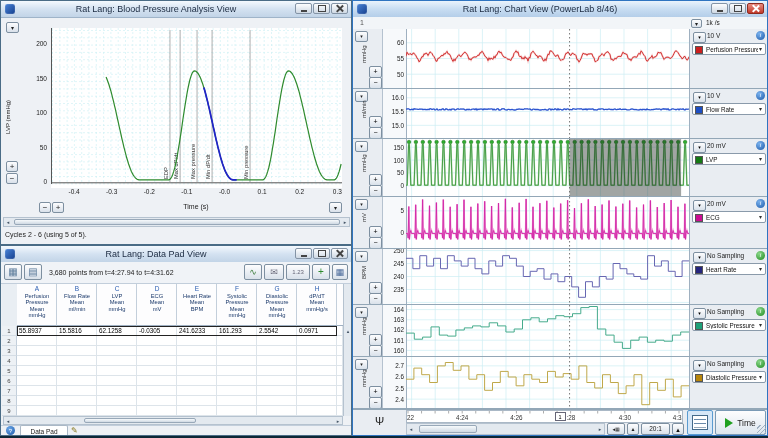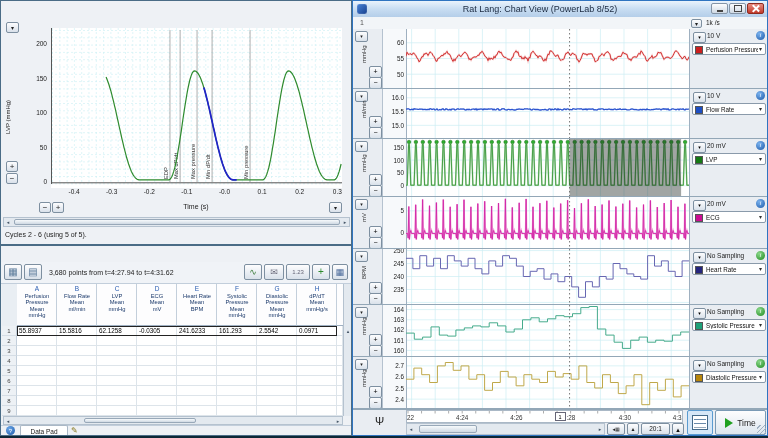--- a/index.html
+++ b/index.html
@@ -24,20 +24,35 @@
   .sb{position:absolute;background:#e3e9ef;border:1px solid #b5c2cf;box-sizing:border-box}
   .thumb{position:absolute;top:1px;bottom:1px;background:linear-gradient(#f7fafc,#cfd9e3);border:1px solid #98a8b8;border-radius:2px}
   .sbar{position:absolute;font-size:5px;color:#456;display:flex;align-items:center;justify-content:center}
   .lbl{position:absolute;color:#222;white-space:nowrap}
   .grip{position:absolute;right:1px;bottom:1px;width:9px;height:9px;background:repeating-linear-gradient(135deg,transparent 0 2px,#9fb0c2 2px 3px)}
 </style>
 </head>
 <body>
 
 <section class="win" id="winA" style="left:0;top:0;width:352px;height:245px">
+  <div class="tb">
+    <div class="appico"></div>
+    <div class="ttl">Rat Lang: Blood Pressure Analysis View</div>
+    <div class="wbtns">
+      <div class="wbtn">
+          <i class="g-min"></i>
+        </div>
+      <div class="wbtn">
+          <i class="g-max"></i>
+        </div>
+      <div class="wbtn">
+          <i class="g-x"></i>
+        </div>
+    </div>
+  </div>
   <div class="mbtn" style="left:5px;top:21px;width:13px;height:11px">▾</div>
   <div class="vtext" style="left:2px;top:85px;height:62px;width:9px;font-size:6px;color:#222">LVP (mmHg)</div>
   <div id="aTicksY">
       <div style="position: absolute; left: 20px; top: 39px; width: 26px; text-align: right; font-size: 6.5px; color: rgb(34, 34, 34);">200</div>
       <div style="position: absolute; left: 20px; top: 73.5px; width: 26px; text-align: right; font-size: 6.5px; color: rgb(34, 34, 34);">150</div>
       <div style="position: absolute; left: 20px; top: 108px; width: 26px; text-align: right; font-size: 6.5px; color: rgb(34, 34, 34);">100</div>
       <div style="position: absolute; left: 20px; top: 142.5px; width: 26px; text-align: right; font-size: 6.5px; color: rgb(34, 34, 34);">50</div>
       <div style="position: absolute; left: 20px; top: 177px; width: 26px; text-align: right; font-size: 6.5px; color: rgb(34, 34, 34);">0</div>
     </div>
   <div id="aPlotHost" style="position:absolute;left:50px;top:27px;width:291px;height:160px">
@@ -139,20 +154,35 @@
   <div class="mbtn" style="left:328px;top:201px;width:13px;height:11px">▾</div>
   <div class="sb" style="left:2px;top:216px;width:347px;height:10px">
     <div class="sbar" style="left:0;top:0;bottom:0;width:8px">◂</div>
     <div class="thumb" style="left:10px;width:324px"></div>
     <div class="sbar" style="right:0;top:0;bottom:0;width:8px">▸</div>
   </div>
   <div class="lbl" style="left:4px;top:230px;font-size:7px">Cycles 2 - 6 (using 5 of 5).</div>
 </section>
 
 <section class="win" id="winD" style="left:0;top:245px;width:352px;height:191px">
+  <div class="tb">
+    <div class="appico"></div>
+    <div class="ttl">Rat Lang: Data Pad View</div>
+    <div class="wbtns">
+      <div class="wbtn">
+          <i class="g-min"></i>
+        </div>
+      <div class="wbtn">
+          <i class="g-max"></i>
+        </div>
+      <div class="wbtn">
+          <i class="g-x"></i>
+        </div>
+    </div>
+  </div>
   <div style="position:absolute;left:0;top:16px;right:0;height:21px;background:#f0f3f7;border-bottom:1px solid #c2cedb"></div>
   <div class="mbtn" style="left:3px;top:18px;width:18px;height:16px;font-size:10px;color:#5a7a9a">▦</div>
   <div class="mbtn" style="left:23px;top:18px;width:18px;height:16px;font-size:10px;color:#5a7a9a">▤</div>
   <div class="lbl" style="left:48px;top:23px;font-size:7px">3,680 points from t=4:27.94 to t=4:31.62</div>
   <div class="mbtn" style="left:243px;top:18px;width:18px;height:16px;font-size:9px;color:#3a7a3a">∿</div>
   <div class="mbtn" style="left:263px;top:18px;width:20px;height:16px;font-size:9px;color:#667">✉</div>
   <div class="mbtn" style="left:285px;top:18px;width:24px;height:16px;font-size:6px;color:#667">1.23</div>
   <div class="mbtn" style="left:311px;top:18px;width:18px;height:16px;font-size:10px;color:#2d8a2d">+</div>
   <div class="mbtn" style="left:331px;top:18px;width:16px;height:16px;font-size:9px;color:#4a6a9a">▦</div>
   <div id="dTable" style="position:absolute;left:1px;top:38px;width:349px;height:132px;background:#fff;overflow:hidden">
@@ -313,21 +343,21 @@
   <div style="position:absolute;left:5px;top:180px;width:9px;height:9px;border-radius:50%;background:radial-gradient(circle at 35% 30%,#6aa6e8,#1c5aaa);color:#fff;font-size:6px;display:flex;align-items:center;justify-content:center">?</div>
   <div style="position:absolute;left:19px;top:179px;width:46px;height:11px;background:#fff;border:1px solid #aab8c6;border-bottom:none;border-radius:2px 2px 0 0;display:flex;align-items:center;justify-content:center">
     <span style="font-size:6.5px;color:#222">Data Pad</span>
   </div>
   <div style="position:absolute;left:70px;top:180px;font-size:8px;color:#8a7a20">✎</div>
 </section>
 
 <section class="win active" id="winC" style="left:352px;top:0;width:416px;height:436px">
   <div class="tb">
     <div class="appico"></div>
-    <div class="ttl">Rat Lang: Chart View (PowerLab 8/52)</div>
+    <div class="ttl">Rat Lang: Chart View (PowerLab 8/46)</div>
     <div class="wbtns">
       <div class="wbtn">
           <i class="g-min"></i>
         </div>
       <div class="wbtn">
           <i class="g-max"></i>
         </div>
       <div class="wbtn cls-act">
           <i class="g-x"></i>
         </div>

